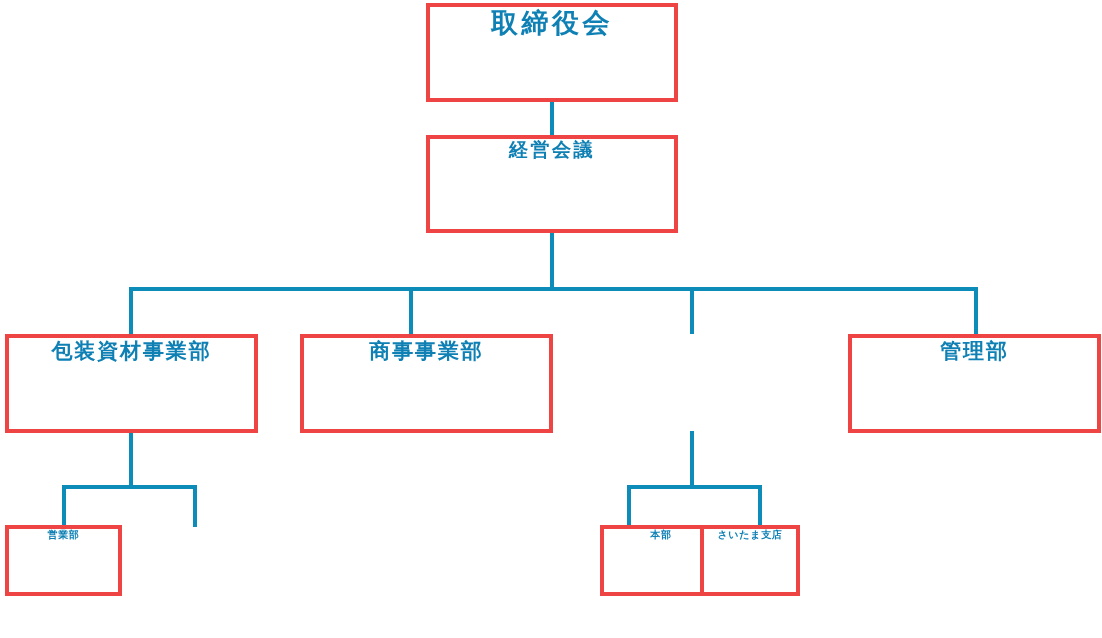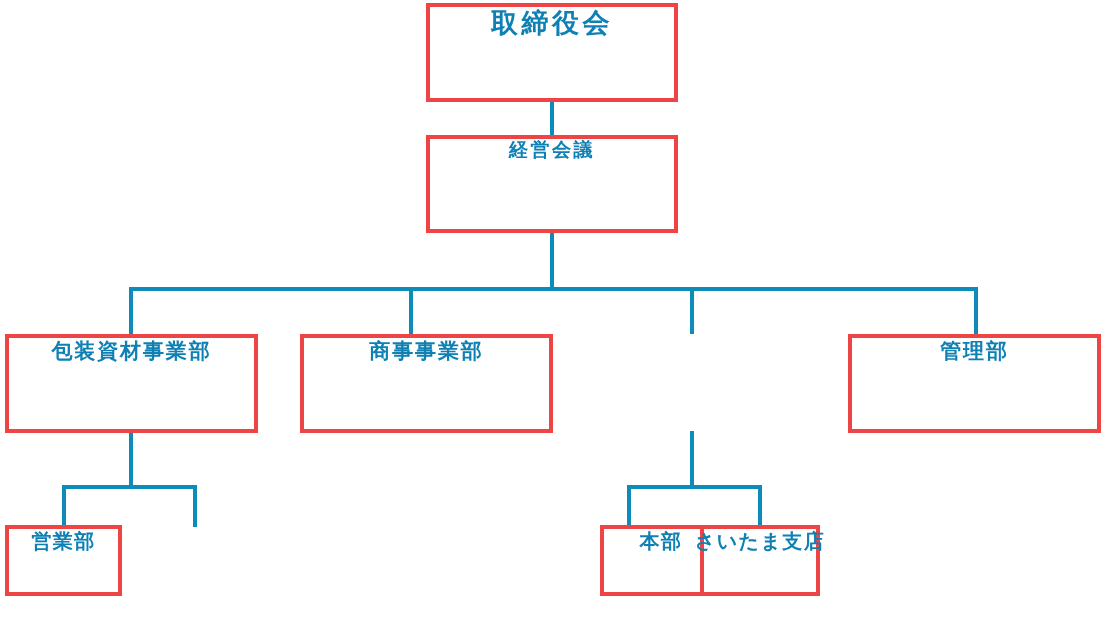--- a/index.html
+++ b/index.html
@@ -33,21 +33,21 @@
     font-weight: bold;
     line-height: 1.2;
     white-space: nowrap;
     letter-spacing: 0.06em;
   }
   
   .tier-1 .node-label { font-size: 27px; letter-spacing: 0.13em; }
   .tier-2 .node-label { font-size: 19px; letter-spacing: 0.13em; }
   .tier-3 .node-label { font-size: 21px; letter-spacing: 0.09em; }
   .tier-4 { border-width: 4px; }
-  .tier-4 .node-label { font-size: 20px; letter-spacing: 0.07em; }
+  .tier-4 .node-label { font-size: 10px; letter-spacing: 0.07em; }
 
   .connector {
     position: absolute;
     background: #0d8cba;
   }
   .connector.v { width: 4px; }
   .connector.h { height: 4px; }
 </style>
 </head>
 <body>
@@ -98,17 +98,17 @@
 
   <div class="node tier-4" style="left:5px; top:525px; width:117px; height:71px;">
     <span class="node-label">営業部</span>
   </div>
 
 
   <div class="node tier-4" style="left:600px; top:525px; width:122px; height:71px;">
     <span class="node-label">本部</span>
   </div>
 
-  <div class="node tier-4" style="left:700px; top:525px; width:120px; height:71px;">
+  <div class="node tier-4" style="left:700px; top:525px; width:100px; height:71px;">
     <span class="node-label">さいたま支店</span>
   </div>
 
 </div>
 
 </body></html>

